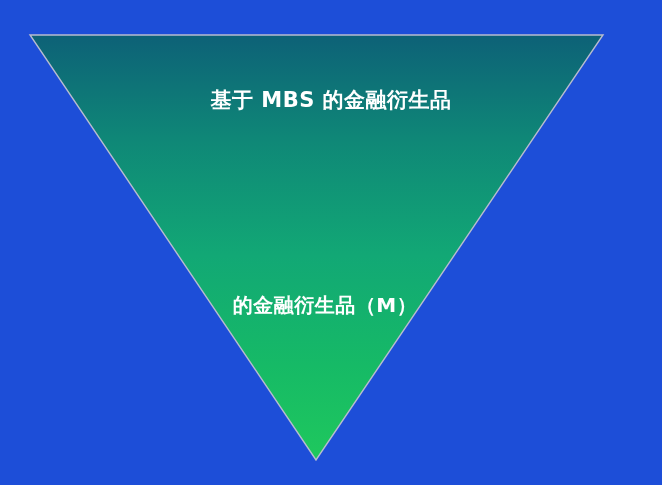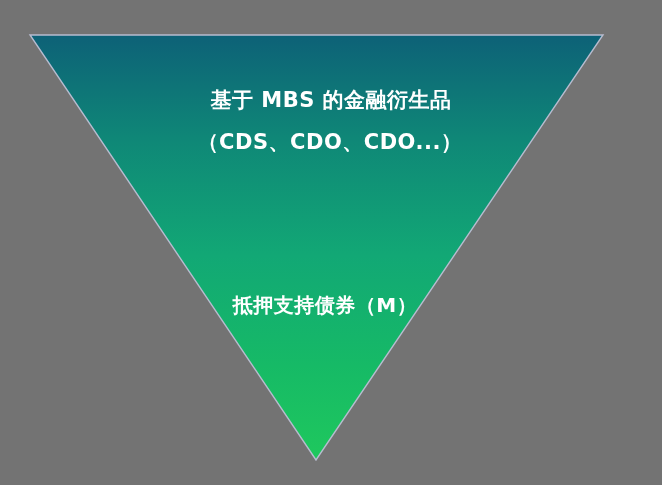--- a/index.html
+++ b/index.html
@@ -69,38 +69,37 @@
   }
   .tier-3-line-1 {
     left: 325px;
     top: 305px;
     font-size: 20px;
   }
 </style>
 </head>
 <body>
 
-<div id="canvas" style="background: #737373;">
+<div id="canvas" style="background: #1d4ed8;">
 
   <svg id="pyramid-svg" viewBox="0 0 662 485" xmlns="http://www.w3.org/2000/svg">
     <defs>
       <linearGradient id="tealGreenGradient" x1="0" y1="0" x2="0" y2="1">
           <stop offset="0%" stop-color="#0d6177"></stop>
           <stop offset="25%" stop-color="#0f8877"></stop>
           <stop offset="52%" stop-color="#12a875"></stop>
           <stop offset="78%" stop-color="#16ba66"></stop>
           <stop offset="100%" stop-color="#1fc85d"></stop>
         </linearGradient>
     </defs>
     <polygon points="30,35 603,35 316,460" fill="url(#tealGreenGradient)" stroke="#b8bcd0" stroke-width="1.4" stroke-linejoin="miter"></polygon>
   </svg>
 
   <div class="label-layer">
 
     <div class="tier-label tier-1-line-1" style="color: rgb(255, 255, 255);">基于 MBS 的金融衍生品</div>
 
-    <div class="tier-label tier-1-line-2" style="color: rgb(255, 255, 255);">（CDS、CDO、CDO...）</div>
 
 
-    <div class="tier-label tier-3-line-1" style="color: rgb(255, 255, 255);">抵押支持债券（M）</div>
+    <div class="tier-label tier-3-line-1" style="color: rgb(255, 255, 255);">的金融衍生品（M）</div>
 
   </div>
 </div>
 
 </body></html>

